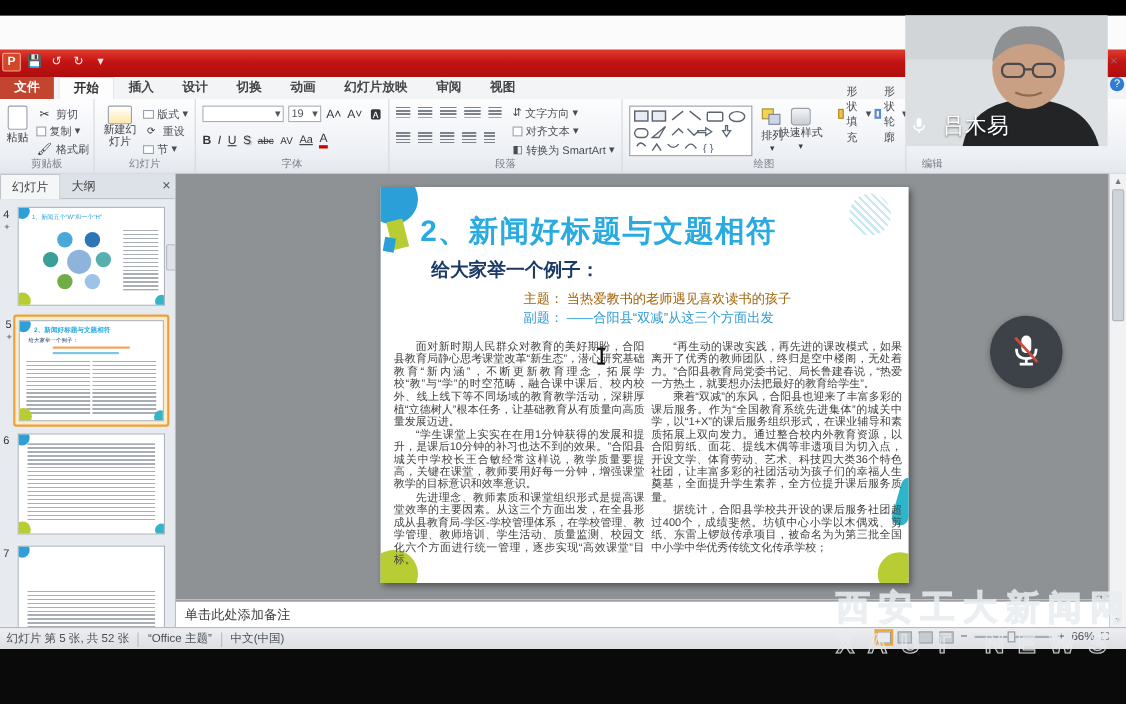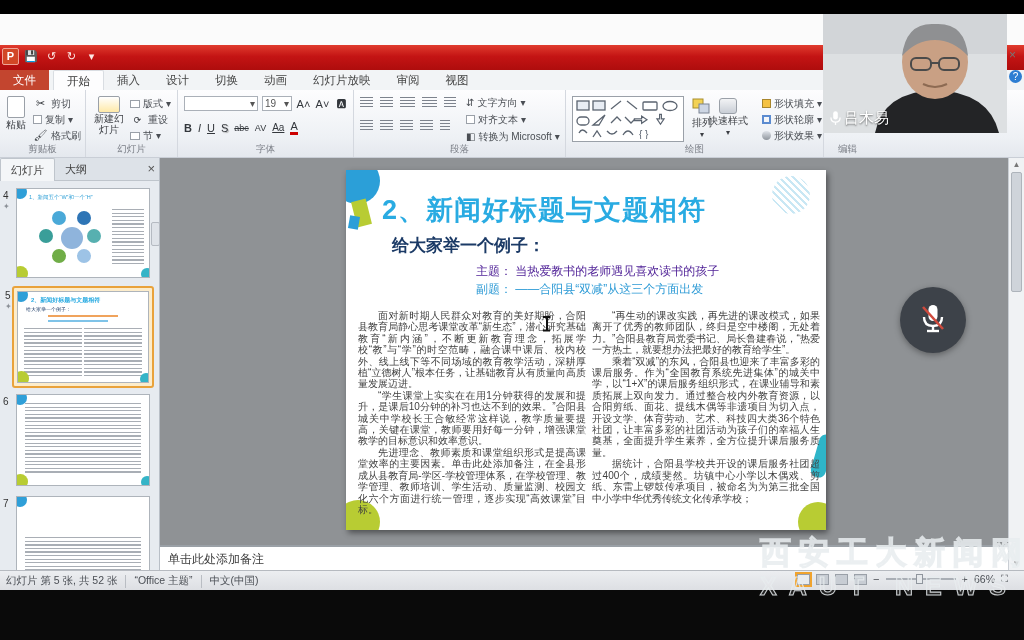--- a/index.html
+++ b/index.html
@@ -13,21 +13,21 @@
 
   
   .app-bg { position:absolute; left:0; top:14px; width:1024px; height:576px; background:#fbfbfb; }
   .titlebar { position:absolute; left:0; top:45px; width:1024px; height:25px;
               background:linear-gradient(#e03c2e,#c41414 45%,#ae0d0d); }
   .win-title { position:absolute; left:0; right:0; top:5px; text-align:center; font-size:11px; color:#ffd7d0; }
   .qat { position:absolute; left:2px; top:3px; display:flex; gap:5px; align-items:center; }
   .ppt-logo { width:17px; height:17px; background:#d24726; border:1px solid #f0a396; border-radius:2px;
               color:#fff; font-size:11px; font-weight:bold; text-align:center; line-height:15px; }
   .qicon { width:15px; height:15px; font-size:11px; line-height:15px; text-align:center; color:#fde8e4; }
-  .tabs-row { position:absolute; left:0; top:70px; width:1024px; height:36px; background:#f2f4f6; border-bottom:1px solid #d9dde2; }
+  .tabs-row { position:absolute; left:0; top:70px; width:1024px; height:36px; background:#f2f4f6; border-bottom:1px solid #d9dde2;font-weight:bold; }
   .rtab { float:left; height:20px; padding:0 13px; font-size:11.5px; line-height:20px; color:#444; }
   .rtab.file { background:#c3452f; color:#fff; margin-right:4px; }
   .rtab.active { background:#fdfdfe; border:1px solid #d9dde2; border-bottom:none; border-radius:2px 2px 0 0; color:#333; }
 
   .ribbon { position:absolute; left:0; top:90px; width:1024px; height:68px;
             background:linear-gradient(#fdfdfe,#eef1f5 70%,#e4e8ee); border-bottom:1px solid #c9ced6; }
   .grp { position:absolute; top:0; height:67px; border-right:1px solid #d4d8df; }
   .grp-label { position:absolute; left:0; right:0; bottom:1px; text-align:center; font-size:9.5px; color:#7a7e86; }
   .bigbtn { display:flex; flex-direction:column; align-items:center; font-size:10px; color:#3c3f44; }
   .smallrow { display:flex; align-items:center; gap:3px; font-size:10px; color:#4a4e54; height:13px; }
@@ -54,21 +54,21 @@
   .splitter-grip { position:absolute; left:151px; top:222px; width:9px; height:24px; background:#dfe3e9; border:1px solid #b5bac2; border-radius:2px; z-index:5; }
 
   .canvas { position:absolute; left:160px; top:158px; width:848px; height:387px; background:#8f9295; }
   .vscroll { position:absolute; left:1008px; top:158px; width:16px; height:412px; background:#f0f2f4; border-left:1px solid #c9ced4; font-size:8px; color:#777; text-align:center; }
   .vthumb { position:absolute; left:2px; top:14px; width:11px; height:120px; background:#cfd4da; border:1px solid #aeb4bb; border-radius:2px; }
 
   
   .slide { position:absolute; left:186px; top:12px; width:480px; height:360px; background:#fff; box-shadow:2px 3px 6px rgba(0,0,0,.45); overflow:hidden; }
   .s-title { position:absolute; left:36px; top:22px; font-size:27px; font-weight:bold; color:#29abe2; letter-spacing:1px; }
   .s-sub { position:absolute; left:46px; top:64px; font-size:17px; font-weight:bold; color:#1b3a66; }
-  .s-topic { position:absolute; left:130px; top:93px; font-size:12px; color:#4c1d95; }
+  .s-topic { position:absolute; left:130px; top:93px; font-size:12px; color:#a16207; }
   .s-subtitle { position:absolute; left:130px; top:111px; font-size:12px; color:#2e9bd6; }
   .s-col { position:absolute; top:140px; width:228px; font-size:10px; line-height:11.4px; color:#3f3f3f; text-align:justify; }
   .s-col p { text-indent:2em; margin:0; }
   .col-left { left:12px; } .col-right { left:246px; }
   .sd-circle-tl { position:absolute; left:-12px; top:-12px; width:46px; height:46px; border-radius:50%; background:#2b9fd8; }
   .sd-lime-tl { position:absolute; left:8px; top:30px; width:15px; height:26px; background:#b8cc33; transform:rotate(-14deg); }
   .sd-blue-sq { position:absolute; left:3px; top:46px; width:10px; height:13px; background:#2b9fd8; transform:rotate(10deg); }
   .sd-hatch-tr { position:absolute; right:16px; top:6px; width:38px; height:38px; border-radius:50%;
                  background:repeating-linear-gradient(45deg,#bfe3f2 0 2px,#ffffff 2px 5px); opacity:.85; }
   .sd-lime-bl { position:absolute; left:-10px; bottom:-14px; width:44px; height:44px; border-radius:50%; background:#b8cc33; }
@@ -84,21 +84,21 @@
   .sb-left { position:absolute; left:6px; top:3px; display:flex; gap:0; align-items:center; }
   .sb-sep { width:1px; height:13px; background:#b9bdc3; margin:0 8px; }
   .sb-right { position:absolute; right:16px; top:2px; display:flex; gap:6px; align-items:center; }
   .viewico { width:13px; height:11px; background:#c7ccd3; border:1px solid #9aa0a8; }
   .viewico.on { outline:2px solid #f0a32e; background:#e8ebef; }
   .zoomline { width:70px; height:2px; background:#a9aeb5; position:relative; }
   .zoomknob { position:absolute; left:30px; top:-4px; width:7px; height:10px; background:#e6e9ec; border:1px solid #8f959d; }
 
   
   .webcam { position:absolute; left:823px; top:14px; width:184px; height:119px; z-index:50; background:linear-gradient(#d4d7d9,#e9ebec); overflow:hidden; }
-  .cam-name { position:absolute; left:7px; bottom:5px; color:#fff; font-size:15px; display:flex; align-items:center; gap:3px; text-shadow:0 1px 2px rgba(0,0,0,.6); }
+  .cam-name { position:absolute; left:7px; bottom:5px; color:#fff; font-size:20px; display:flex; align-items:center; gap:16px; text-shadow:0 1px 2px rgba(0,0,0,.6); }
   .mute-btn { position:absolute; left:900px; top:287px; width:66px; height:66px; border-radius:50%; background:#3d4249; z-index:50; display:flex; align-items:center; justify-content:center; box-shadow:0 2px 6px rgba(0,0,0,.35); }
   .help-q { position:absolute; left:1009px; top:70px; width:13px; height:13px; border-radius:50%; background:#2d7dd2; color:#fff; font-size:10px; text-align:center; line-height:13px; z-index:45; }
   .win-x { position:absolute; left:1009px; top:48px; font-size:12px; color:#777; z-index:45; }
 
   .watermark { position:absolute; left:760px; top:532px; width:262px; z-index:60; pointer-events:none; }
   .wm1 { display:flex; justify-content:space-between; font-size:31px; font-weight:bold;
          color:rgba(255,255,255,.10); -webkit-text-stroke:1.2px rgba(232,236,239,.85); }
   .wm2 { margin-top:-2px; font-size:25px; font-weight:bold; letter-spacing:12px; white-space:nowrap;
          color:rgba(255,255,255,.10); -webkit-text-stroke:1.1px rgba(232,236,239,.85); }
 </style>
@@ -209,21 +209,21 @@
       <div style="position:absolute;left:6px;top:30px;display:flex;gap:7px;">
         <div class="bars"></div>
         <div class="bars"></div>
         <div class="bars"></div>
         <div class="bars"></div>
         <div class="bars" style="width:10px;"></div>
       </div>
       <div style="position:absolute;left:112px;top:6px;display:flex;flex-direction:column;gap:4px;font-size:10px;color:#4a4e54;">
         <div class="smallrow"><span>⇵</span><span>文字方向</span> ▾</div>
         <div class="smallrow"><span class="cssbox" style="width:9px;height:9px;"></span><span>对齐文本</span> ▾</div>
-        <div class="smallrow"><span>◧</span><span>转换为 Microsoft</span> ▾</div>
+        <div class="smallrow"><span>◧</span><span>转换为 SmartArt</span> ▾</div>
       </div>
       <div class="grp-label">段落</div>
     </div>
 
     <div class="grp" style="left:566px;width:258px;">
       <div class="cssbox" style="position:absolute;left:6px;top:6px;width:112px;height:46px;padding:2px;">
         <svg width="106" height="40" viewBox="0 0 106 40">
           <g stroke="#5b6470" fill="none" stroke-width="1.3">
             <rect x="2" y="2" width="12" height="9" fill="#e8edf4"></rect>
               <rect x="18" y="2" width="12" height="9" fill="#e8edf4"></rect>
@@ -251,21 +251,21 @@
             <rect x="7" y="6" width="10" height="9" fill="#cdd6e4" stroke="#7b8494"></rect>
           </svg>
         <span>排列</span>
           <span style="font-size:8px;">▾</span>
       </div>
       <div class="bigbtn" style="position:absolute;left:142px;top:8px;">
         <div style="width:18px;height:16px;border-radius:3px;background:linear-gradient(#f2f3f5,#c9ced6);border:1px solid #9aa0a8;"></div>
         <span>快速样式</span>
           <span style="font-size:8px;">▾</span>
       </div>
-      <div style="position:absolute;left:196px;top:7px;display:flex;flex-direction:column;gap:3px;font-size:10px;color:#4a4e54;">
+      <div style="position:absolute;left:196px;top:7px;display:flex;flex-direction:row;gap:3px;font-size:10px;color:#4a4e54;">
         <div class="smallrow"><span style="width:9px;height:9px;background:#f5c242;border:1px solid #a8862c;display:inline-block;"></span><span>形状填充</span> ▾</div>
         <div class="smallrow"><span style="width:9px;height:9px;border:2px solid #5b8bd0;display:inline-block;"></span><span>形状轮廓</span> ▾</div>
         <div class="smallrow"><span style="width:9px;height:9px;border-radius:50%;background:linear-gradient(#dfe3e9,#8f959d);display:inline-block;"></span><span>形状效果</span> ▾</div>
       </div>
       <div class="grp-label">绘图</div>
     </div>
 
     <div class="grp" style="left:824px;width:184px;border-right:none;">
       <div class="grp-label" style="text-align:left;padding-left:14px;">编辑</div>
     </div>
@@ -345,21 +345,21 @@
       <div class="sd-lime-br"></div>
 
       <div class="s-title">2、新闻好标题与文题相符</div>
       <div class="s-sub">给大家举一个例子：</div>
       <div class="s-topic">主题： 当热爱教书的老师遇见喜欢读书的孩子</div>
       <div class="s-subtitle">副题： ——合阳县“双减”从这三个方面出发</div>
 
       <div class="s-col col-left">
         <p>面对新时期人民群众对教育的美好期盼，合阳县教育局静心思考课堂改革“新生态”，潜心研究基础教育“新内涵”，不断更新教育理念，拓展学校“教”与“学”的时空范畴，融合课中课后、校内校外、线上线下等不同场域的教育教学活动，深耕厚植“立德树人”根本任务，让基础教育从有质量向高质量发展迈进。</p>
         <p>“学生课堂上实实在在用1分钟获得的发展和提升，是课后10分钟的补习也达不到的效果。”合阳县城关中学校长王合敏经常这样说，教学质量要提高，关键在课堂，教师要用好每一分钟，增强课堂教学的目标意识和效率意识。</p>
-        <p>先进理念、教师素质和课堂组织形式是提高课堂效率的主要因素。单击此处添加备注，在全县形成从县教育局-学区-学校管理体系，在学校管理、教学管理、教师培训、学生活动、质量监测、校园文化六个方面进行统一管理，逐步实现“高效课堂”目标。</p>
+        <p>先进理念、教师素质和课堂组织形式是提高课堂效率的主要因素。从这三个方面出发，在全县形成从县教育局-学区-学校管理体系，在学校管理、教学管理、教师培训、学生活动、质量监测、校园文化六个方面进行统一管理，逐步实现“高效课堂”目标。</p>
       </div>
       <div class="s-col col-right">
         <p>“再生动的课改实践，再先进的课改模式，如果离开了优秀的教师团队，终归是空中楼阁，无处着力。”合阳县教育局党委书记、局长鲁建春说，“热爱一方热土，就要想办法把最好的教育给学生”。</p>
         <p>乘着“双减”的东风，合阳县也迎来了丰富多彩的课后服务。作为“全国教育系统先进集体”的城关中学，以“1+X”的课后服务组织形式，在课业辅导和素质拓展上双向发力。通过整合校内外教育资源，以合阳剪纸、面花、提线木偶等非遗项目为切入点，开设文学、体育劳动、艺术、科技四大类36个特色社团，让丰富多彩的社团活动为孩子们的幸福人生奠基，全面提升学生素养，全方位提升课后服务质量。</p>
         <p>据统计，合阳县学校共开设的课后服务社团超过400个，成绩斐然。坊镇中心小学以木偶戏、剪纸、东雷上锣鼓传承项目，被命名为为第三批全国中小学中华优秀传统文化传承学校；</p>
       </div>
     </div>
     <div class="ibeam"></div>
   </div>
 

